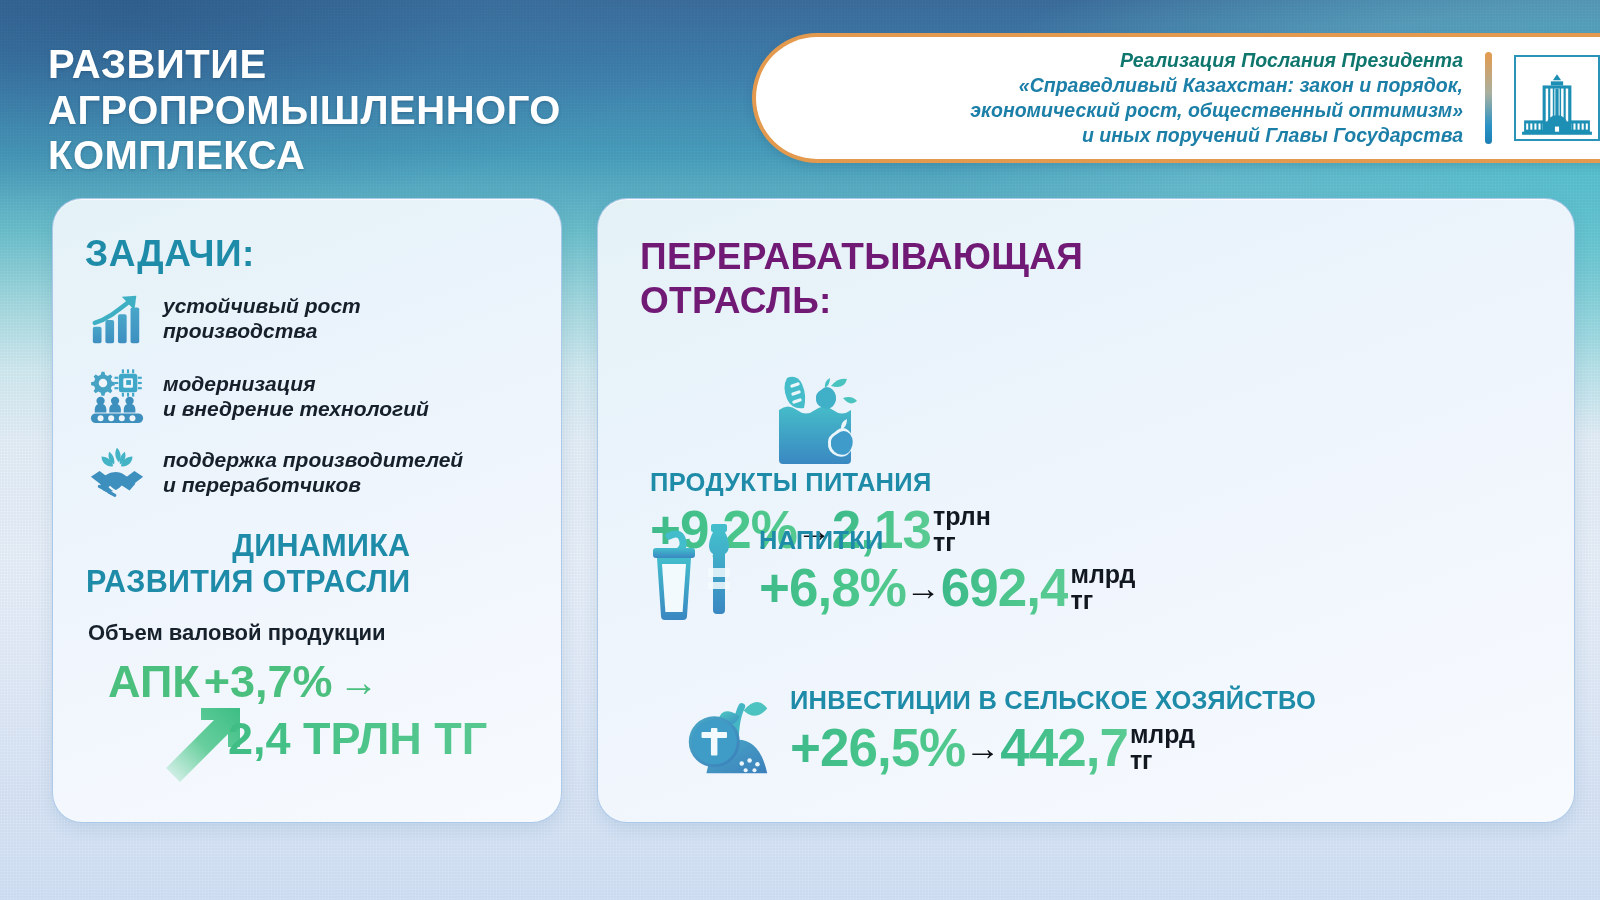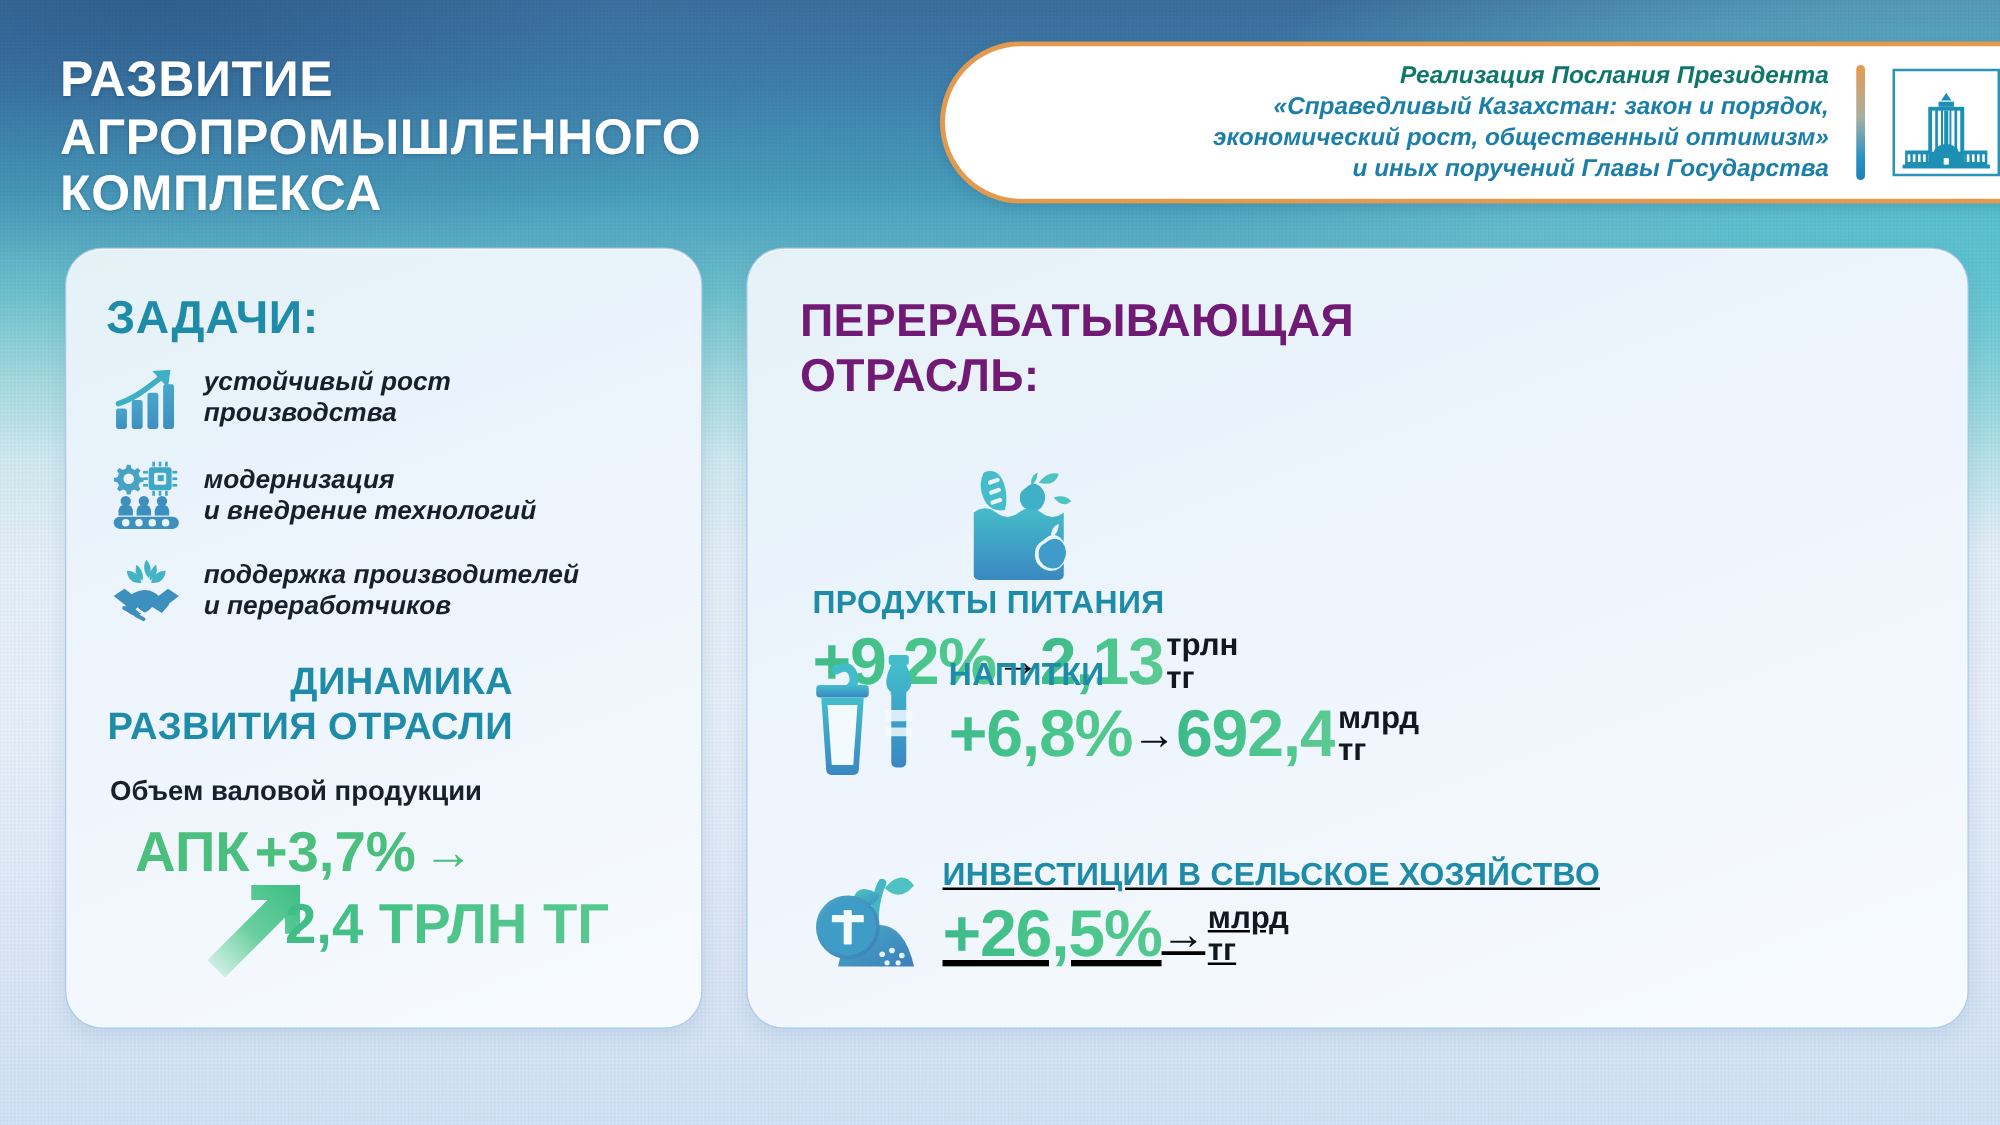--- a/index.html
+++ b/index.html
@@ -132,21 +132,21 @@
   .dyn-period .mon{ color:#1e8ca8; }
 
   
   .h-proc{
     position:absolute; left:640px; top:235px;
     font-size:37px; font-weight:bold; color:#701a75; line-height:1.2; letter-spacing:.3px;
   }
   .row{ position:absolute; display:flex; align-items:center; }
   .row-1{ left:640px; top:360px;flex-direction:column; }
   .row-2{ left:645px; top:518px; }
-  .row-3{ left:640px; top:678px;text-decoration:underline; }
+  .row-3{ left:676px; top:678px; }
   .row-ico{ flex:none; width:104px; height:108px; display:flex; align-items:center; justify-content:center; }
   .row-body{ padding-left:10px; }
   .row-label{
     font-size:25.5px; font-weight:bold; color:#1e8ca8; letter-spacing:.3px; margin-bottom:2px;
   }
   .row-nums{ display:flex; align-items:center; }
   .pct{
     font-size:53px; font-weight:bold;
     background:linear-gradient(95deg,#3fb98b 0%,#46c48a 45%,#54c98f 100%);
     -webkit-background-clip:text; background-clip:text; color:transparent;
@@ -464,19 +464,20 @@
           <circle cx="70" cy="91" r="2.1"></circle>
         <circle cx="79" cy="91" r="2.1"></circle>
       </g>
     </svg>
   </div>
   <div class="row-body">
     <div class="row-label">ИНВЕСТИЦИИ В СЕЛЬСКОЕ ХОЗЯЙСТВО</div>
     <div class="row-nums">
       <span class="pct">+26,5%</span>
       <span class="to-arrow">→</span>
+      <span class="val">442,7</span>
       <span class="unit">
         <div>млрд</div>
         <div>тг</div>
       </span>
     </div>
   </div>
 </div>
 
 </body></html>

